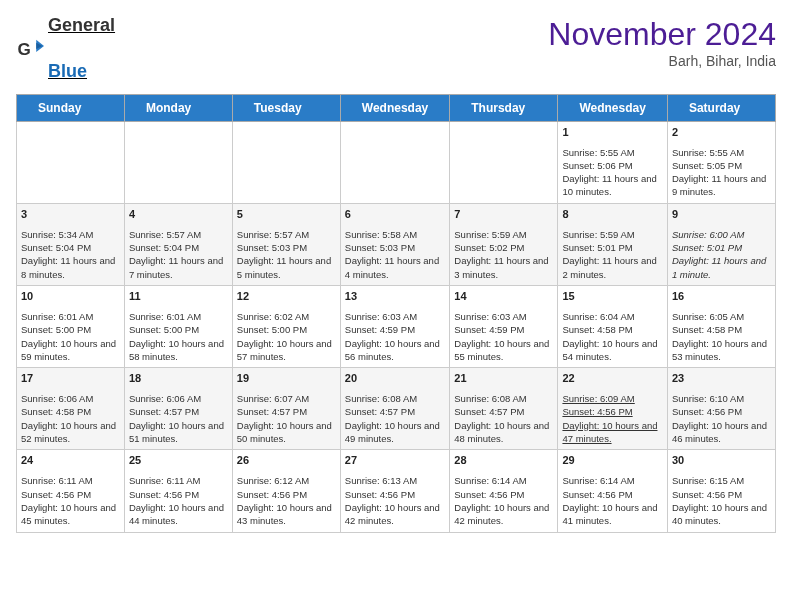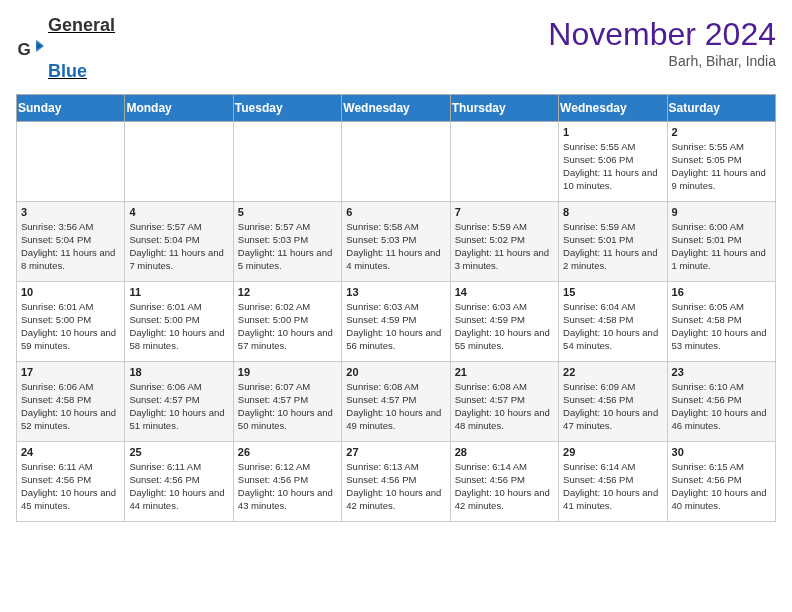--- a/index.html
+++ b/index.html
@@ -46,21 +46,21 @@
       color: #555;
     }
     table {
       width: 100%;
       border-collapse: collapse;
       font-size: 10px;
     }
     thead tr th {
       background: #2a7cc7;
       color: #fff;
-      padding: 6px 1px;
+      padding: 6px 21px;
       text-align: left;
       font-size: 12px;
       font-weight: bold;
       border: 1px solid #aaa;
     }
     tbody tr td {
       border: 1px solid #ccc;
       vertical-align: top;
       padding: 4px;
       height: 80px;
@@ -73,20 +73,21 @@
     .day-num {
       font-weight: bold;
       font-size: 11px;
       margin-bottom: 2px;
       color: #222;
     }
     .day-info {
       color: #333;
       font-size: 9.5px;
       line-height: 1.4;
+      margin-top: 8px;
     }
     .empty-cell {
       background: #fff !important;
     }
   </style>
 </head>
 <body>
 
 <div class="header">
   <div class="logo">
@@ -134,21 +135,21 @@
         <td>
           <div class="day-num">2</div>
           <div class="day-info" style="white-space: pre-line;">Sunrise: 5:55 AM
 Sunset: 5:05 PM
 Daylight: 11 hours and 9 minutes.</div>
         </td>
       </tr>
       <tr>
         <td>
           <div class="day-num">3</div>
-          <div class="day-info" style="white-space: pre-line;">Sunrise: 3:56 AM
+          <div class="day-info" style="white-space: pre-line;">Sunrise: 5:34 AM
 Sunset: 5:04 PM
 Daylight: 11 hours and 8 minutes.</div>
         </td>
         <td>
           <div class="day-num">4</div>
           <div class="day-info" style="white-space: pre-line;">Sunrise: 5:57 AM
 Sunset: 5:04 PM
 Daylight: 11 hours and 7 minutes.</div>
         </td>
         <td>
@@ -170,21 +171,21 @@
 Daylight: 11 hours and 3 minutes.</div>
         </td>
         <td>
           <div class="day-num">8</div>
           <div class="day-info" style="white-space: pre-line;">Sunrise: 5:59 AM
 Sunset: 5:01 PM
 Daylight: 11 hours and 2 minutes.</div>
         </td>
         <td>
           <div class="day-num">9</div>
-          <div class="day-info" style="white-space: pre-line;">Sunrise: 6:00 AM
+          <div class="day-info" style="white-space: pre-line; font-style: italic;">Sunrise: 6:00 AM
 Sunset: 5:01 PM
 Daylight: 11 hours and 1 minute.</div>
         </td>
       </tr>
       <tr>
         <td>
           <div class="day-num">10</div>
           <div class="day-info" style="white-space: pre-line;">Sunrise: 6:01 AM
 Sunset: 5:00 PM
 Daylight: 10 hours and 59 minutes.</div>
@@ -252,21 +253,21 @@
 Daylight: 10 hours and 49 minutes.</div>
         </td>
         <td>
           <div class="day-num">21</div>
           <div class="day-info" style="white-space: pre-line;">Sunrise: 6:08 AM
 Sunset: 4:57 PM
 Daylight: 10 hours and 48 minutes.</div>
         </td>
         <td>
           <div class="day-num">22</div>
-          <div class="day-info" style="white-space: pre-line;">Sunrise: 6:09 AM
+          <div class="day-info" style="white-space: pre-line; text-decoration: underline;">Sunrise: 6:09 AM
 Sunset: 4:56 PM
 Daylight: 10 hours and 47 minutes.</div>
         </td>
         <td>
           <div class="day-num">23</div>
           <div class="day-info" style="white-space: pre-line;">Sunrise: 6:10 AM
 Sunset: 4:56 PM
 Daylight: 10 hours and 46 minutes.</div>
         </td>
       </tr>

